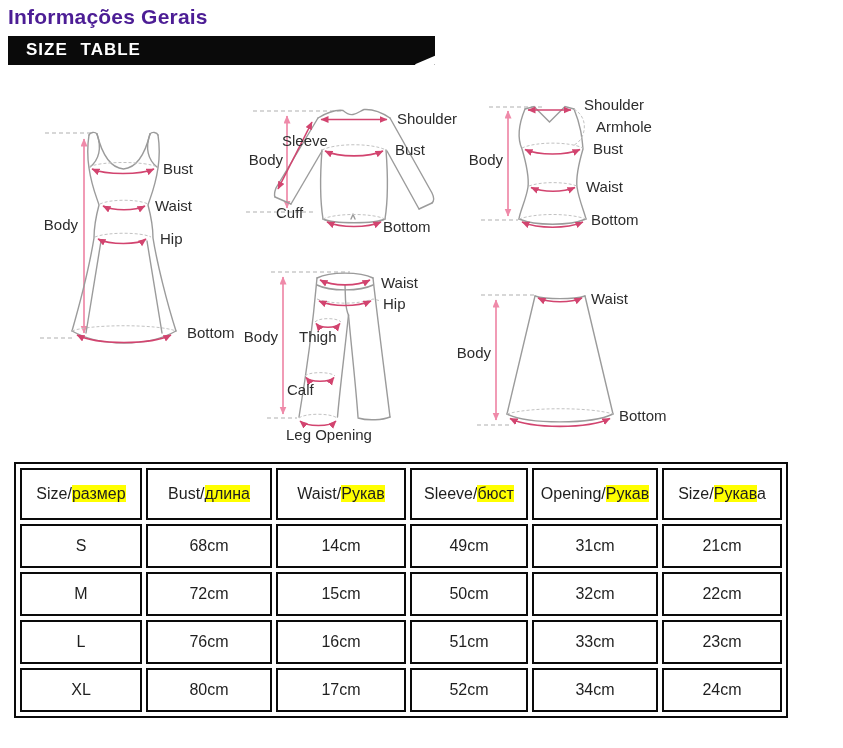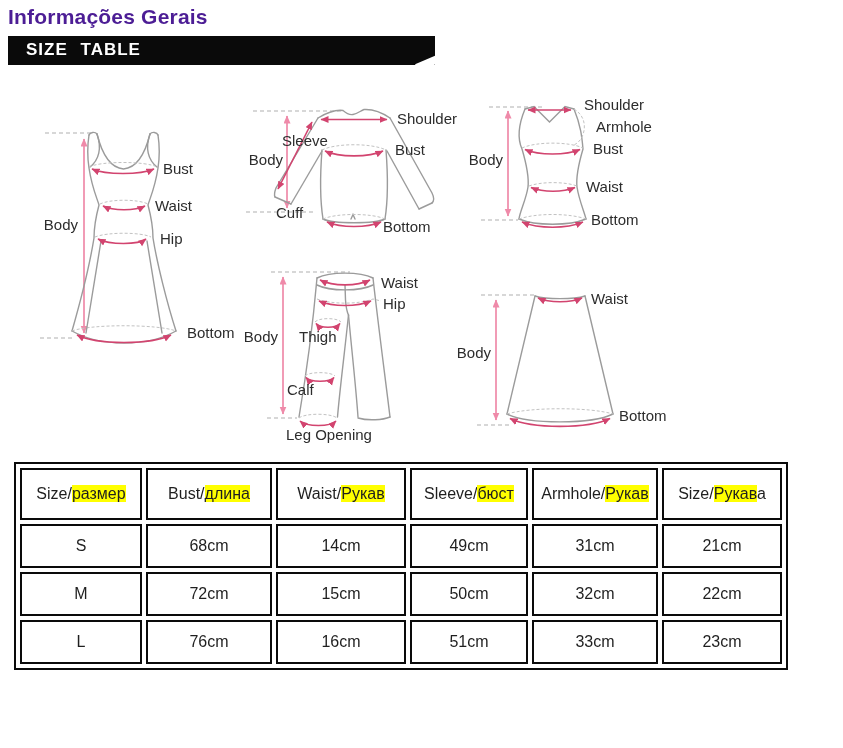--- a/index.html
+++ b/index.html
@@ -205,21 +205,21 @@
       <col style="width:118px">
         <col style="width:126px">
         <col style="width:120px">
     </colgroup>
     <thead>
       <tr>
         <th><span>Size/</span><mark>размер</mark><span></span></th>
         <th><span>Bust/</span><mark>длина</mark><span></span></th>
         <th><span>Waist/</span><mark>Рукав</mark><span></span></th>
         <th><span>Sleeve/</span><mark>бюст</mark><span></span></th>
-        <th><span>Armhole/</span><mark>Рукав</mark><span></span></th>
+        <th><span>Opening/</span><mark>Рукав</mark><span></span></th>
         <th><span>Size/</span><mark>Рукав</mark><span>а</span></th>
       </tr>
     </thead>
     <tbody>
       <tr>
         <td>S</td>
         <td>68cm</td>
         <td>14cm</td>
         <td>49cm</td>
         <td>31cm</td>
@@ -234,16 +234,24 @@
         <td>22cm</td>
       </tr>
       <tr>
         <td>L</td>
         <td>76cm</td>
         <td>16cm</td>
         <td>51cm</td>
         <td>33cm</td>
         <td>23cm</td>
       </tr>
+      <tr>
+        <td>XL</td>
+        <td>80cm</td>
+        <td>17cm</td>
+        <td>52cm</td>
+        <td>34cm</td>
+        <td>24cm</td>
+      </tr>
     </tbody>
   </table>
 
 </div>
 
 </body></html>

